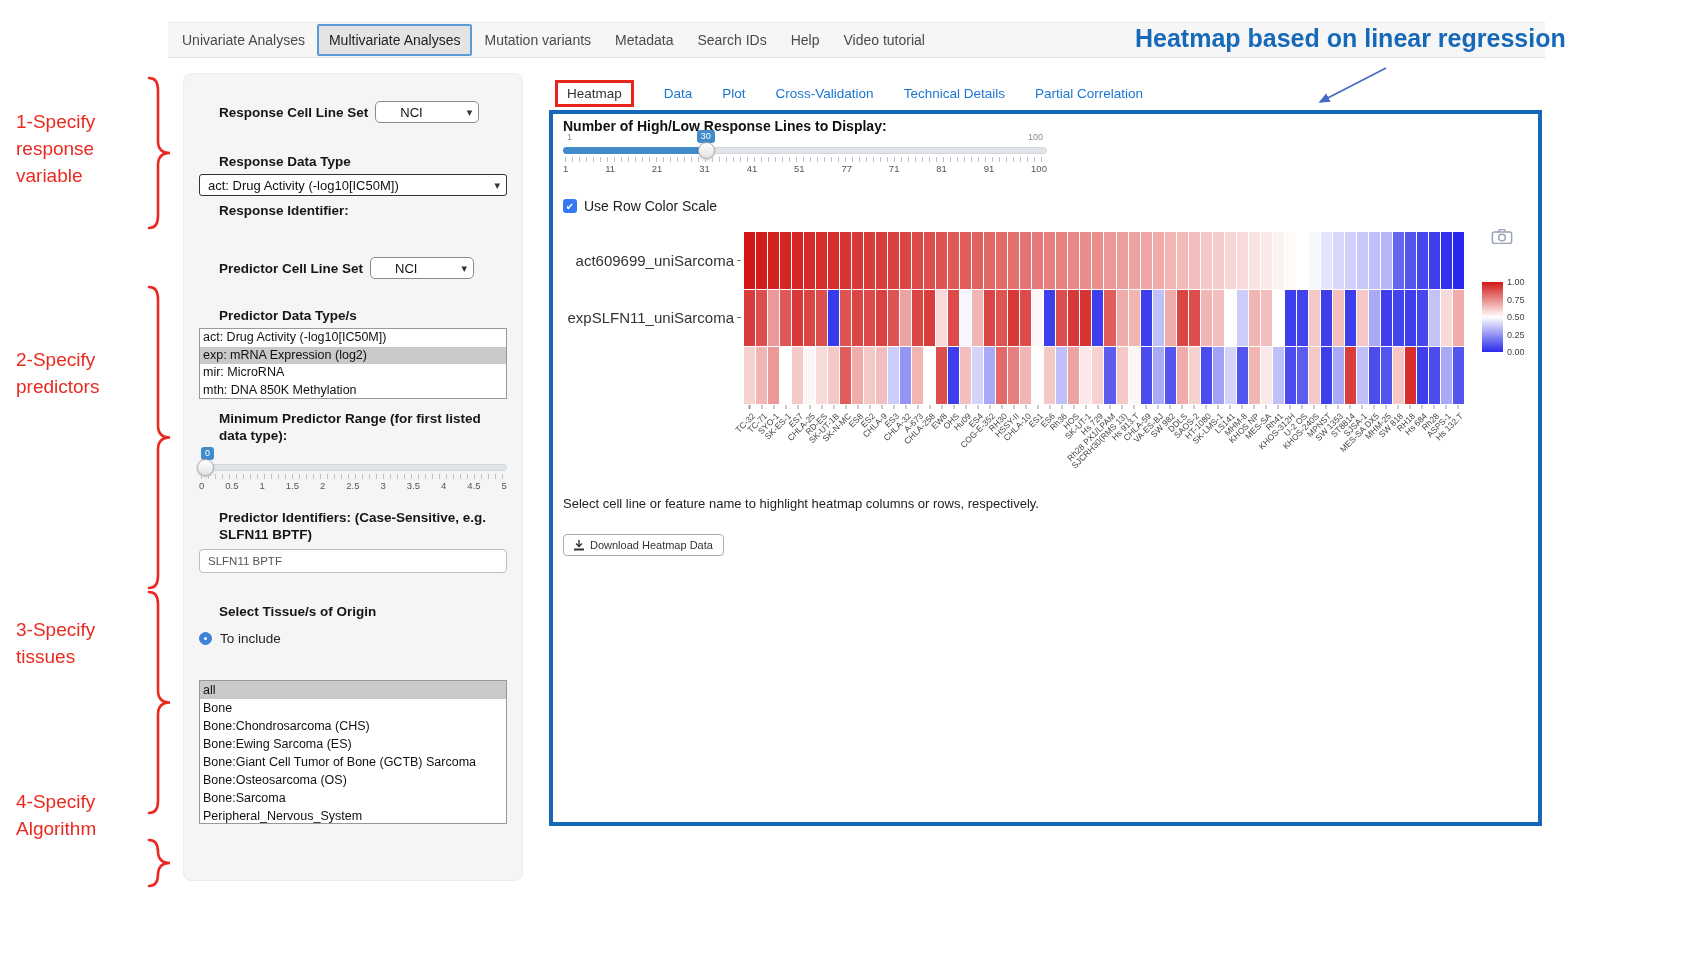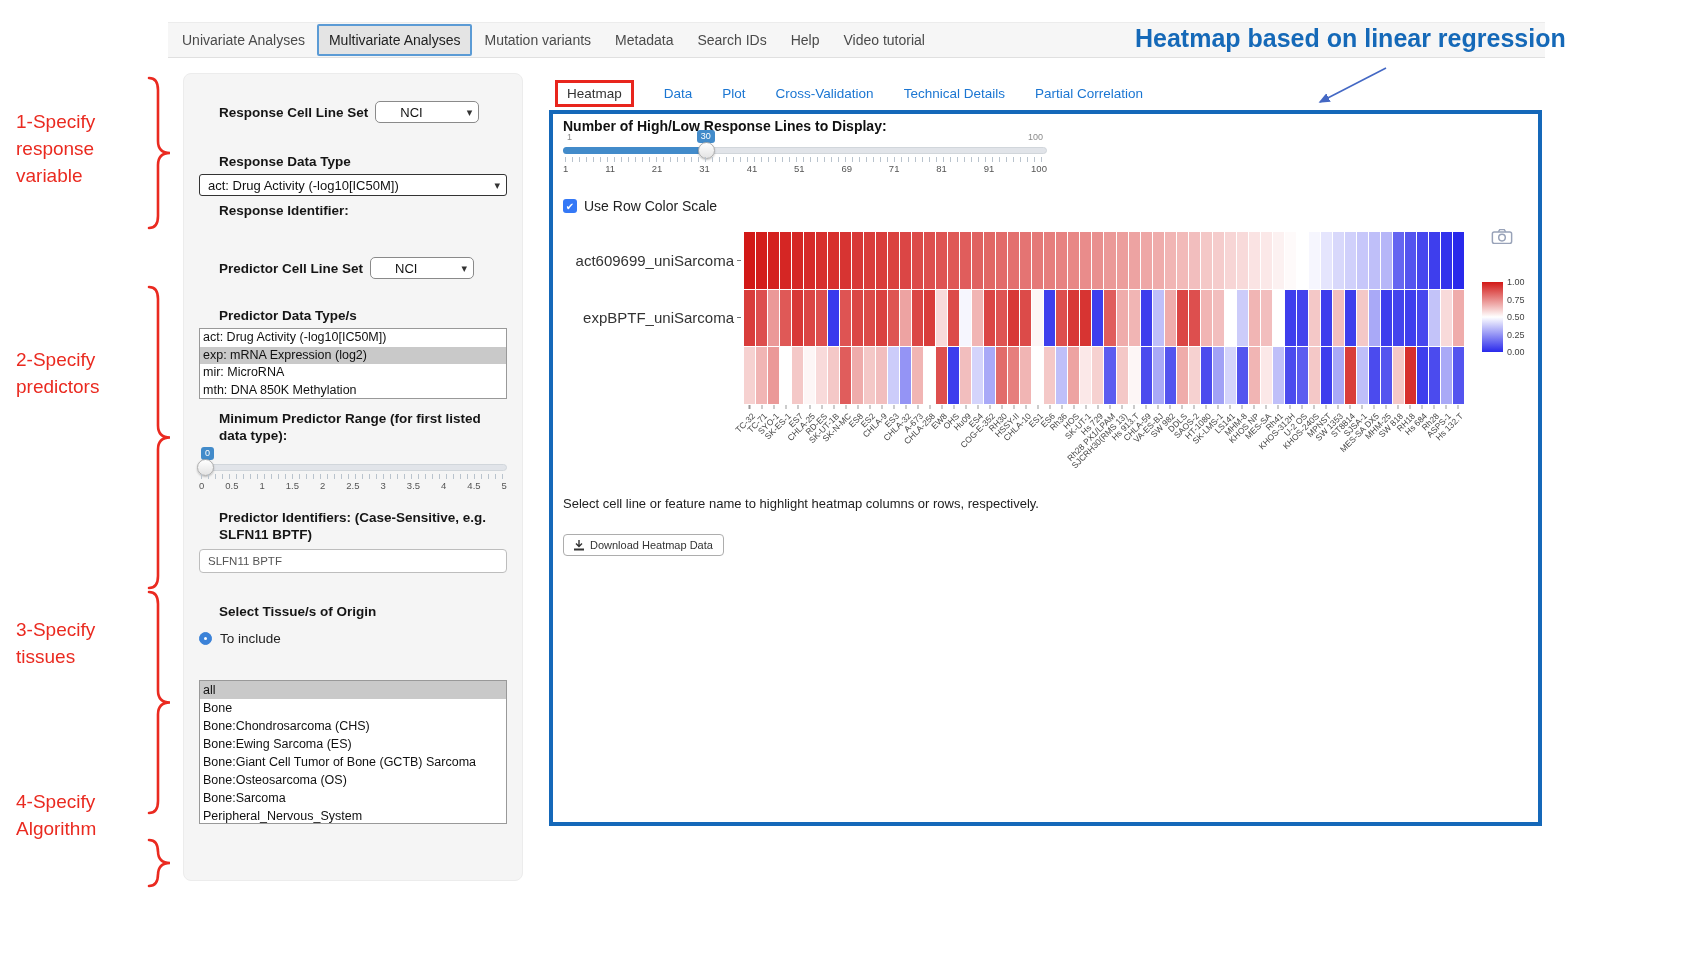--- a/index.html
+++ b/index.html
@@ -259,41 +259,41 @@
       <div class="fill" id="lines-fill" style="width: 29.5%;"></div>
       <div class="handle" id="lines-handle" style="left: calc(29.5% - 8px);"></div>
       <div class="mticks"></div>
       <div class="ticks" id="lines-ticks">
           <span>1</span>
           <span>11</span>
           <span>21</span>
           <span>31</span>
           <span>41</span>
           <span>51</span>
-          <span>69</span>
+          <span>77</span>
           <span>71</span>
           <span>81</span>
           <span>91</span>
           <span>100</span>
         </div>
     </div>
 
     <div class="checkrow">
       <span class="cb">✔</span>
       <span>Use Row Color Scale</span>
     </div>
 
     <div class="hm-area">
       <div id="row-labels">
           <div class="rlab">
             <span>act609699_uniSarcoma</span>
             <span class="tickdash"></span>
           </div>
           <div class="rlab">
-            <span>expBPTF_uniSarcoma</span>
+            <span>expSLFN11_uniSarcoma</span>
             <span class="tickdash"></span>
           </div>
         </div>
       <div id="hm-grid">
           <div class="cell" title="act609699_uniSarcoma / TC-32 : 1" style="background: rgb(210, 24, 22);"></div>
           <div class="cell" title="act609699_uniSarcoma / TC-71 : 0.99" style="background: rgb(211, 29, 27);"></div>
           <div class="cell" title="act609699_uniSarcoma / SYO-1 : 0.98" style="background: rgb(212, 33, 31);"></div>
           <div class="cell" title="act609699_uniSarcoma / SK-ES-1 : 0.97" style="background: rgb(213, 38, 36);"></div>
           <div class="cell" title="act609699_uniSarcoma / ES7 : 0.97" style="background: rgb(213, 38, 36);"></div>
           <div class="cell" title="act609699_uniSarcoma / CHLA-25 : 0.96" style="background: rgb(214, 42, 41);"></div>

